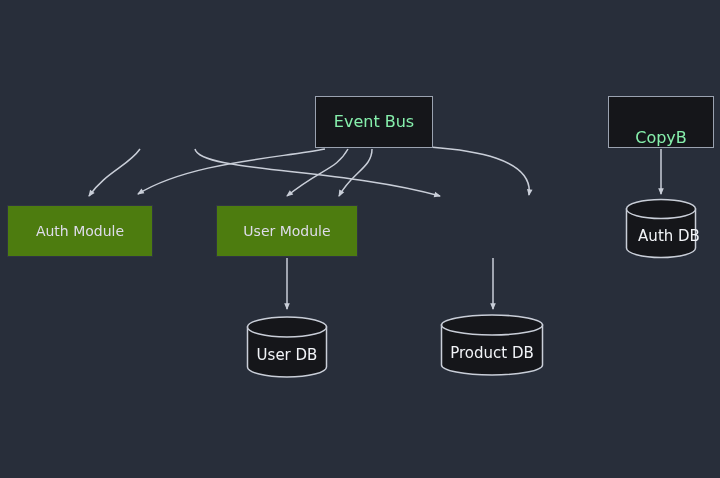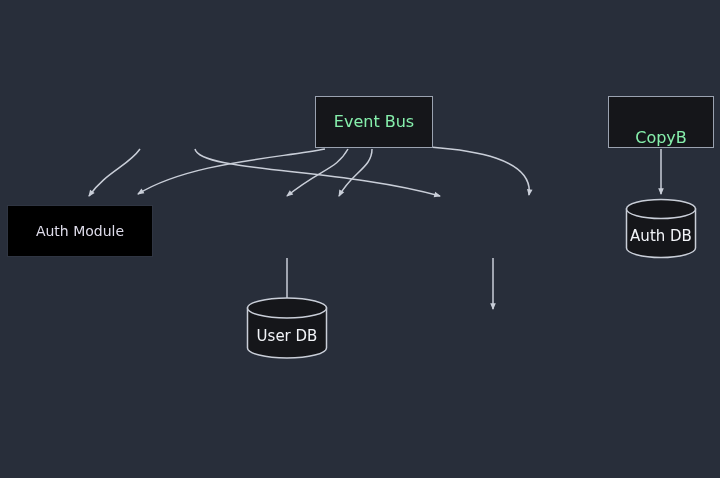--- a/index.html
+++ b/index.html
@@ -41,21 +41,21 @@
   }
   
   .box-highlight {
     background: #fba3fb;
     border: 1.4px solid #2f3542;
     color: #e4e0e8;
     font-size: 15px;
   }
   
   .box-module {
-    background: #000000;
+    background: #4d7c0f;
     border: 1.4px solid #2f3542;
     color: #dedcea;
     font-size: 14px;
   }
   
   .db {
     position: absolute;
   }
   .db svg {
     position: absolute;
@@ -112,32 +112,42 @@
   </div>
 
   <div class="node box" style="left:608px; top:96px; width:106px; height:52px;align-items:flex-end;">
     <span>CopyB</span>
   </div>
 
   <div class="node box-module" style="left:7px; top:205px; width:146px; height:52px;">
     <span>Auth Module</span>
   </div>
 
+  <div class="node box-module" style="left:216px; top:205px; width:142px; height:52px;">
+    <span>User Module</span>
+  </div>
 
 
-  <div class="db" style="left:246px; top:297px; width:82px; height:62px;">
+  <div class="db" style="left:246px; top:316px; width:82px; height:62px;">
     <svg width="82" height="62" viewBox="0 0 82 62">
       <path d="M1.5,11 L1.5,51 A39.5,10 0 0 0 80.5,51 L80.5,11 Z" fill="#15161a" stroke="#c9ced8" stroke-width="1.5"></path>
       <ellipse cx="41" cy="11" rx="39.5" ry="10" fill="#15161a" stroke="#c9ced8" stroke-width="1.5"></ellipse>
     </svg>
     <div class="db-label" style="top:30px;">User DB</div>
   </div>
 
+  <div class="db" style="left:440px; top:314px; width:104px; height:62px;">
+    <svg width="104" height="62" viewBox="0 0 104 62">
+      <path d="M1.5,11 L1.5,51 A50.5,10 0 0 0 102.5,51 L102.5,11 Z" fill="#15161a" stroke="#c9ced8" stroke-width="1.5"></path>
+      <ellipse cx="52" cy="11" rx="50.5" ry="10" fill="#15161a" stroke="#c9ced8" stroke-width="1.5"></ellipse>
+    </svg>
+    <div class="db-label" style="top:30px;">Product DB</div>
+  </div>
 
   <div class="db" style="left:625px; top:199px; width:72px; height:60px;">
     <svg width="72" height="60" viewBox="0 0 72 60">
       <path d="M1.5,10 L1.5,49 A34.5,9.5 0 0 0 70.5,49 L70.5,10 Z" fill="#15161a" stroke="#c9ced8" stroke-width="1.5"></path>
       <ellipse cx="36" cy="10" rx="34.5" ry="9.5" fill="#15161a" stroke="#c9ced8" stroke-width="1.5"></ellipse>
     </svg>
-    <div class="db-label" style="top:28px;">Auth DB</div>
+    <div class="db-label" style="top:28px;margin-left:8px;">Auth DB</div>
   </div>
 
 </div>
 
 </body></html>

